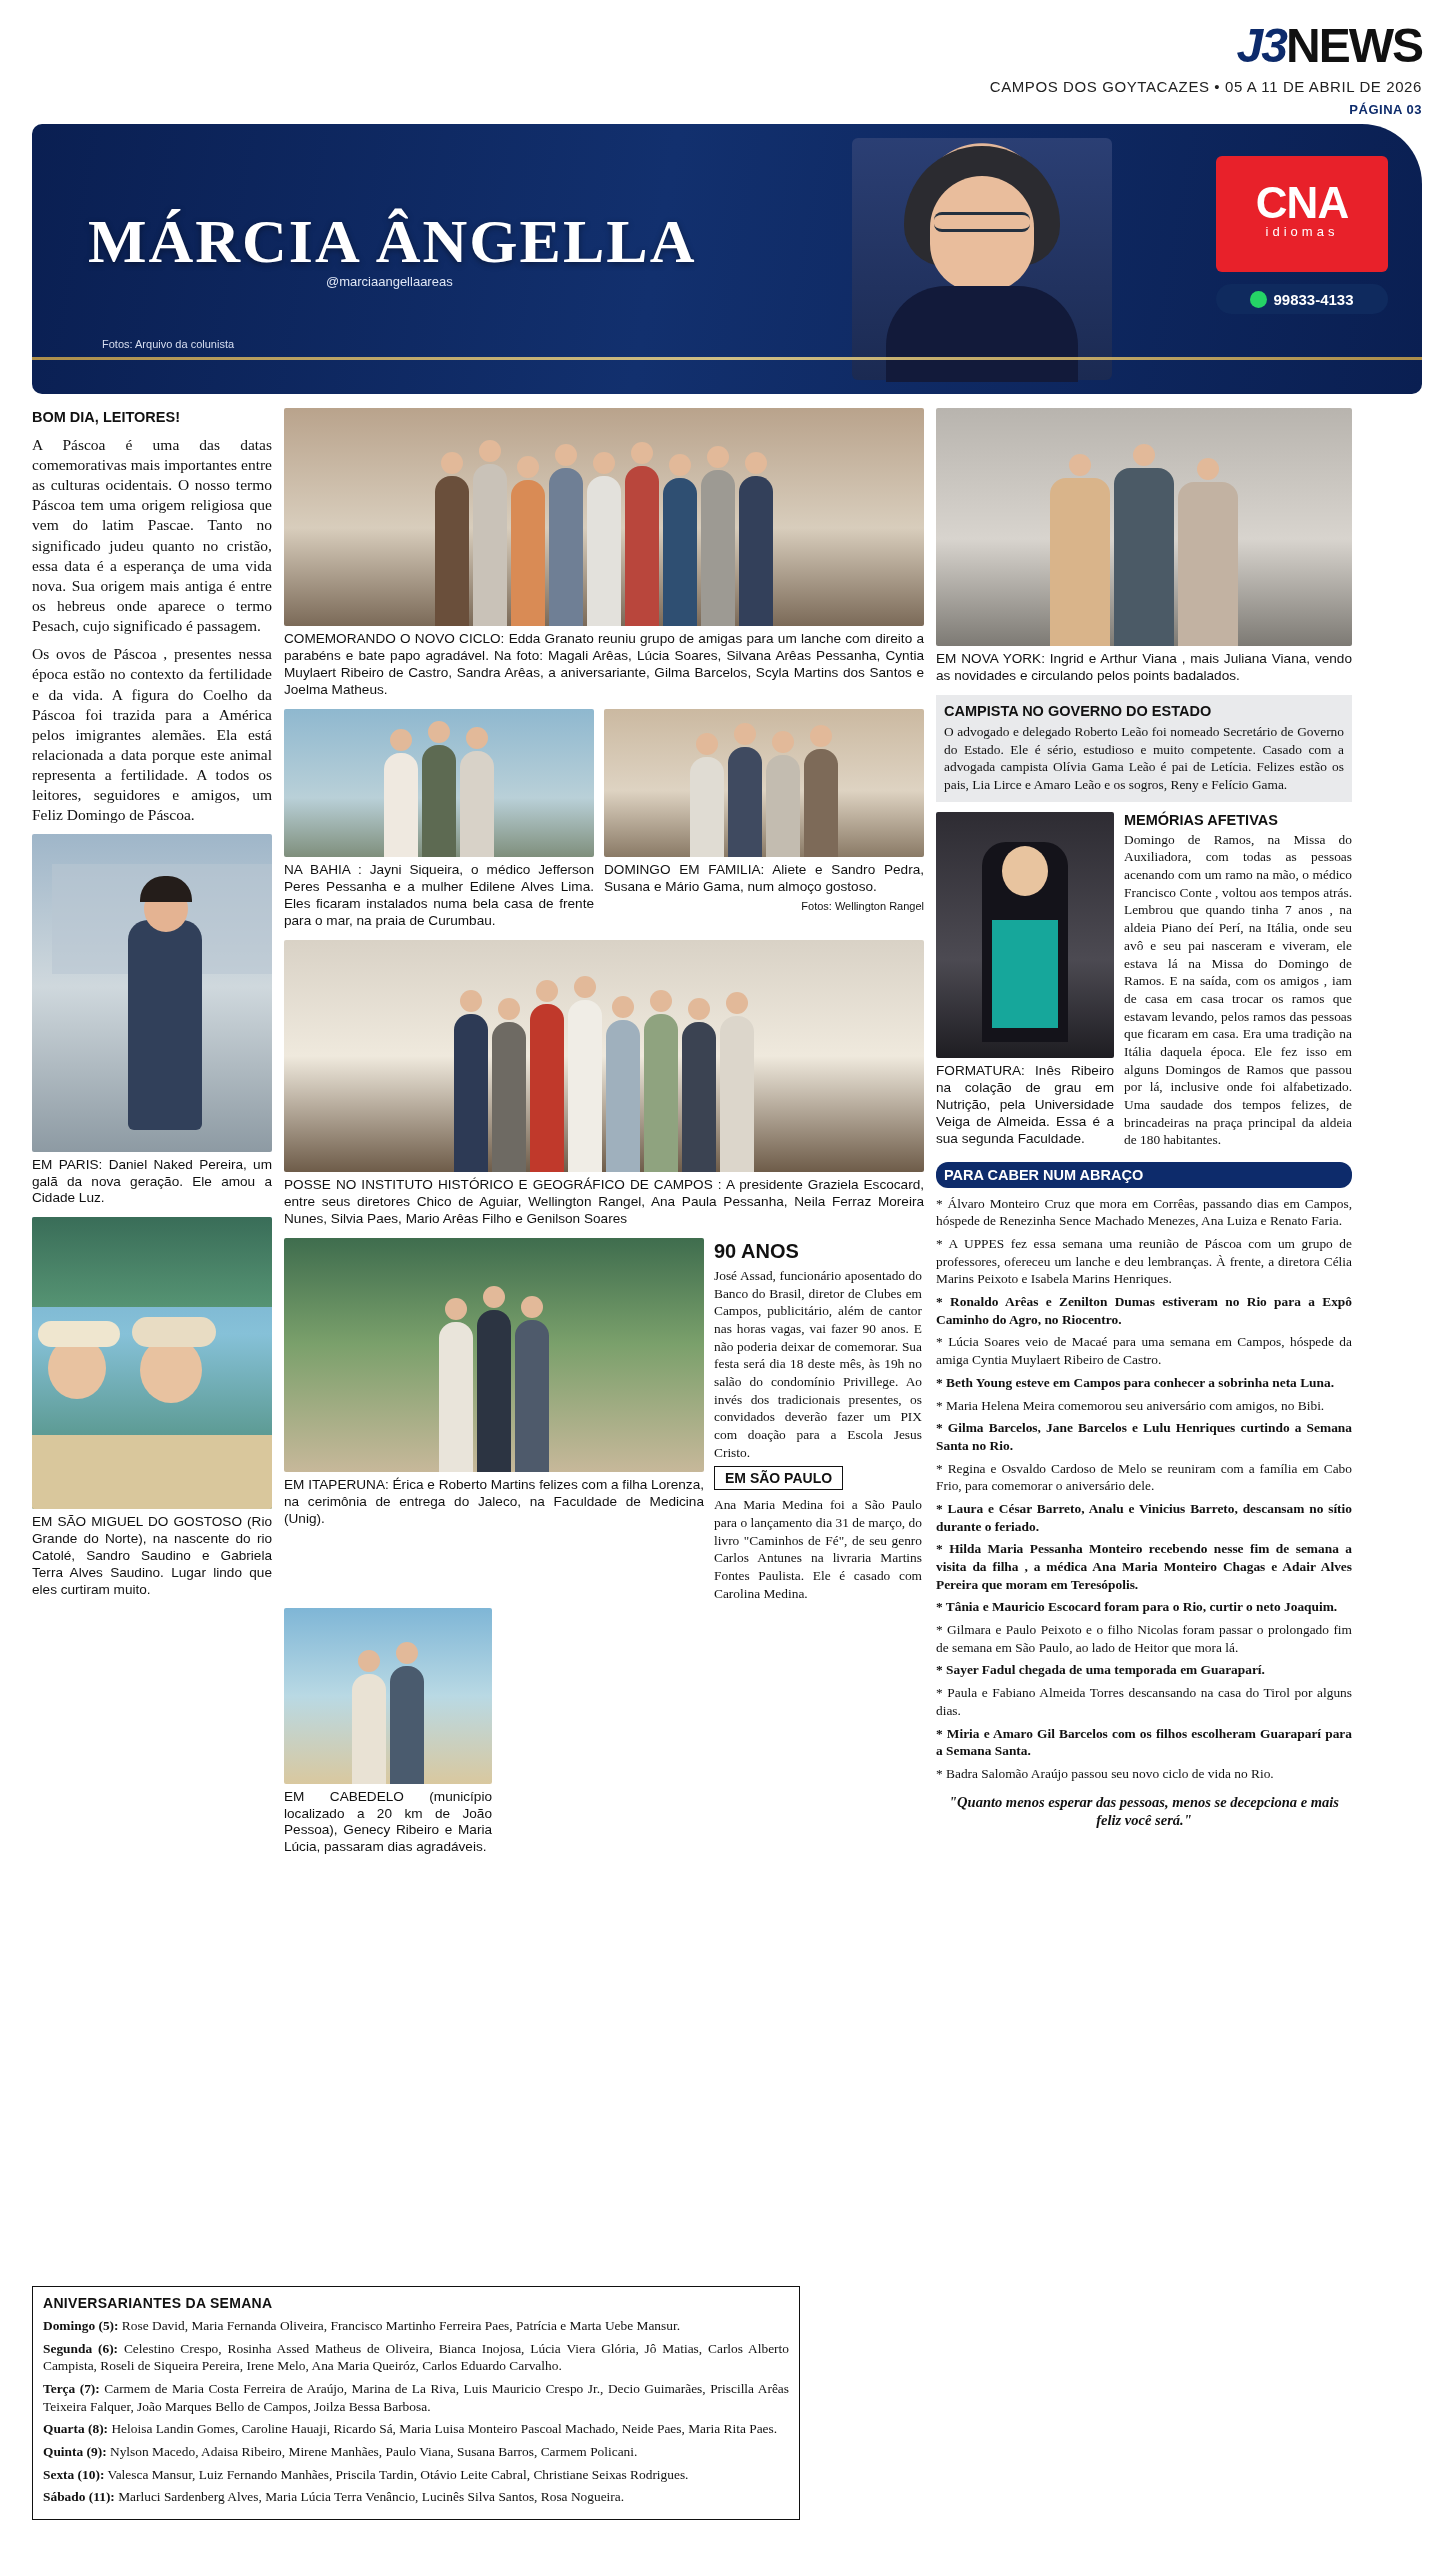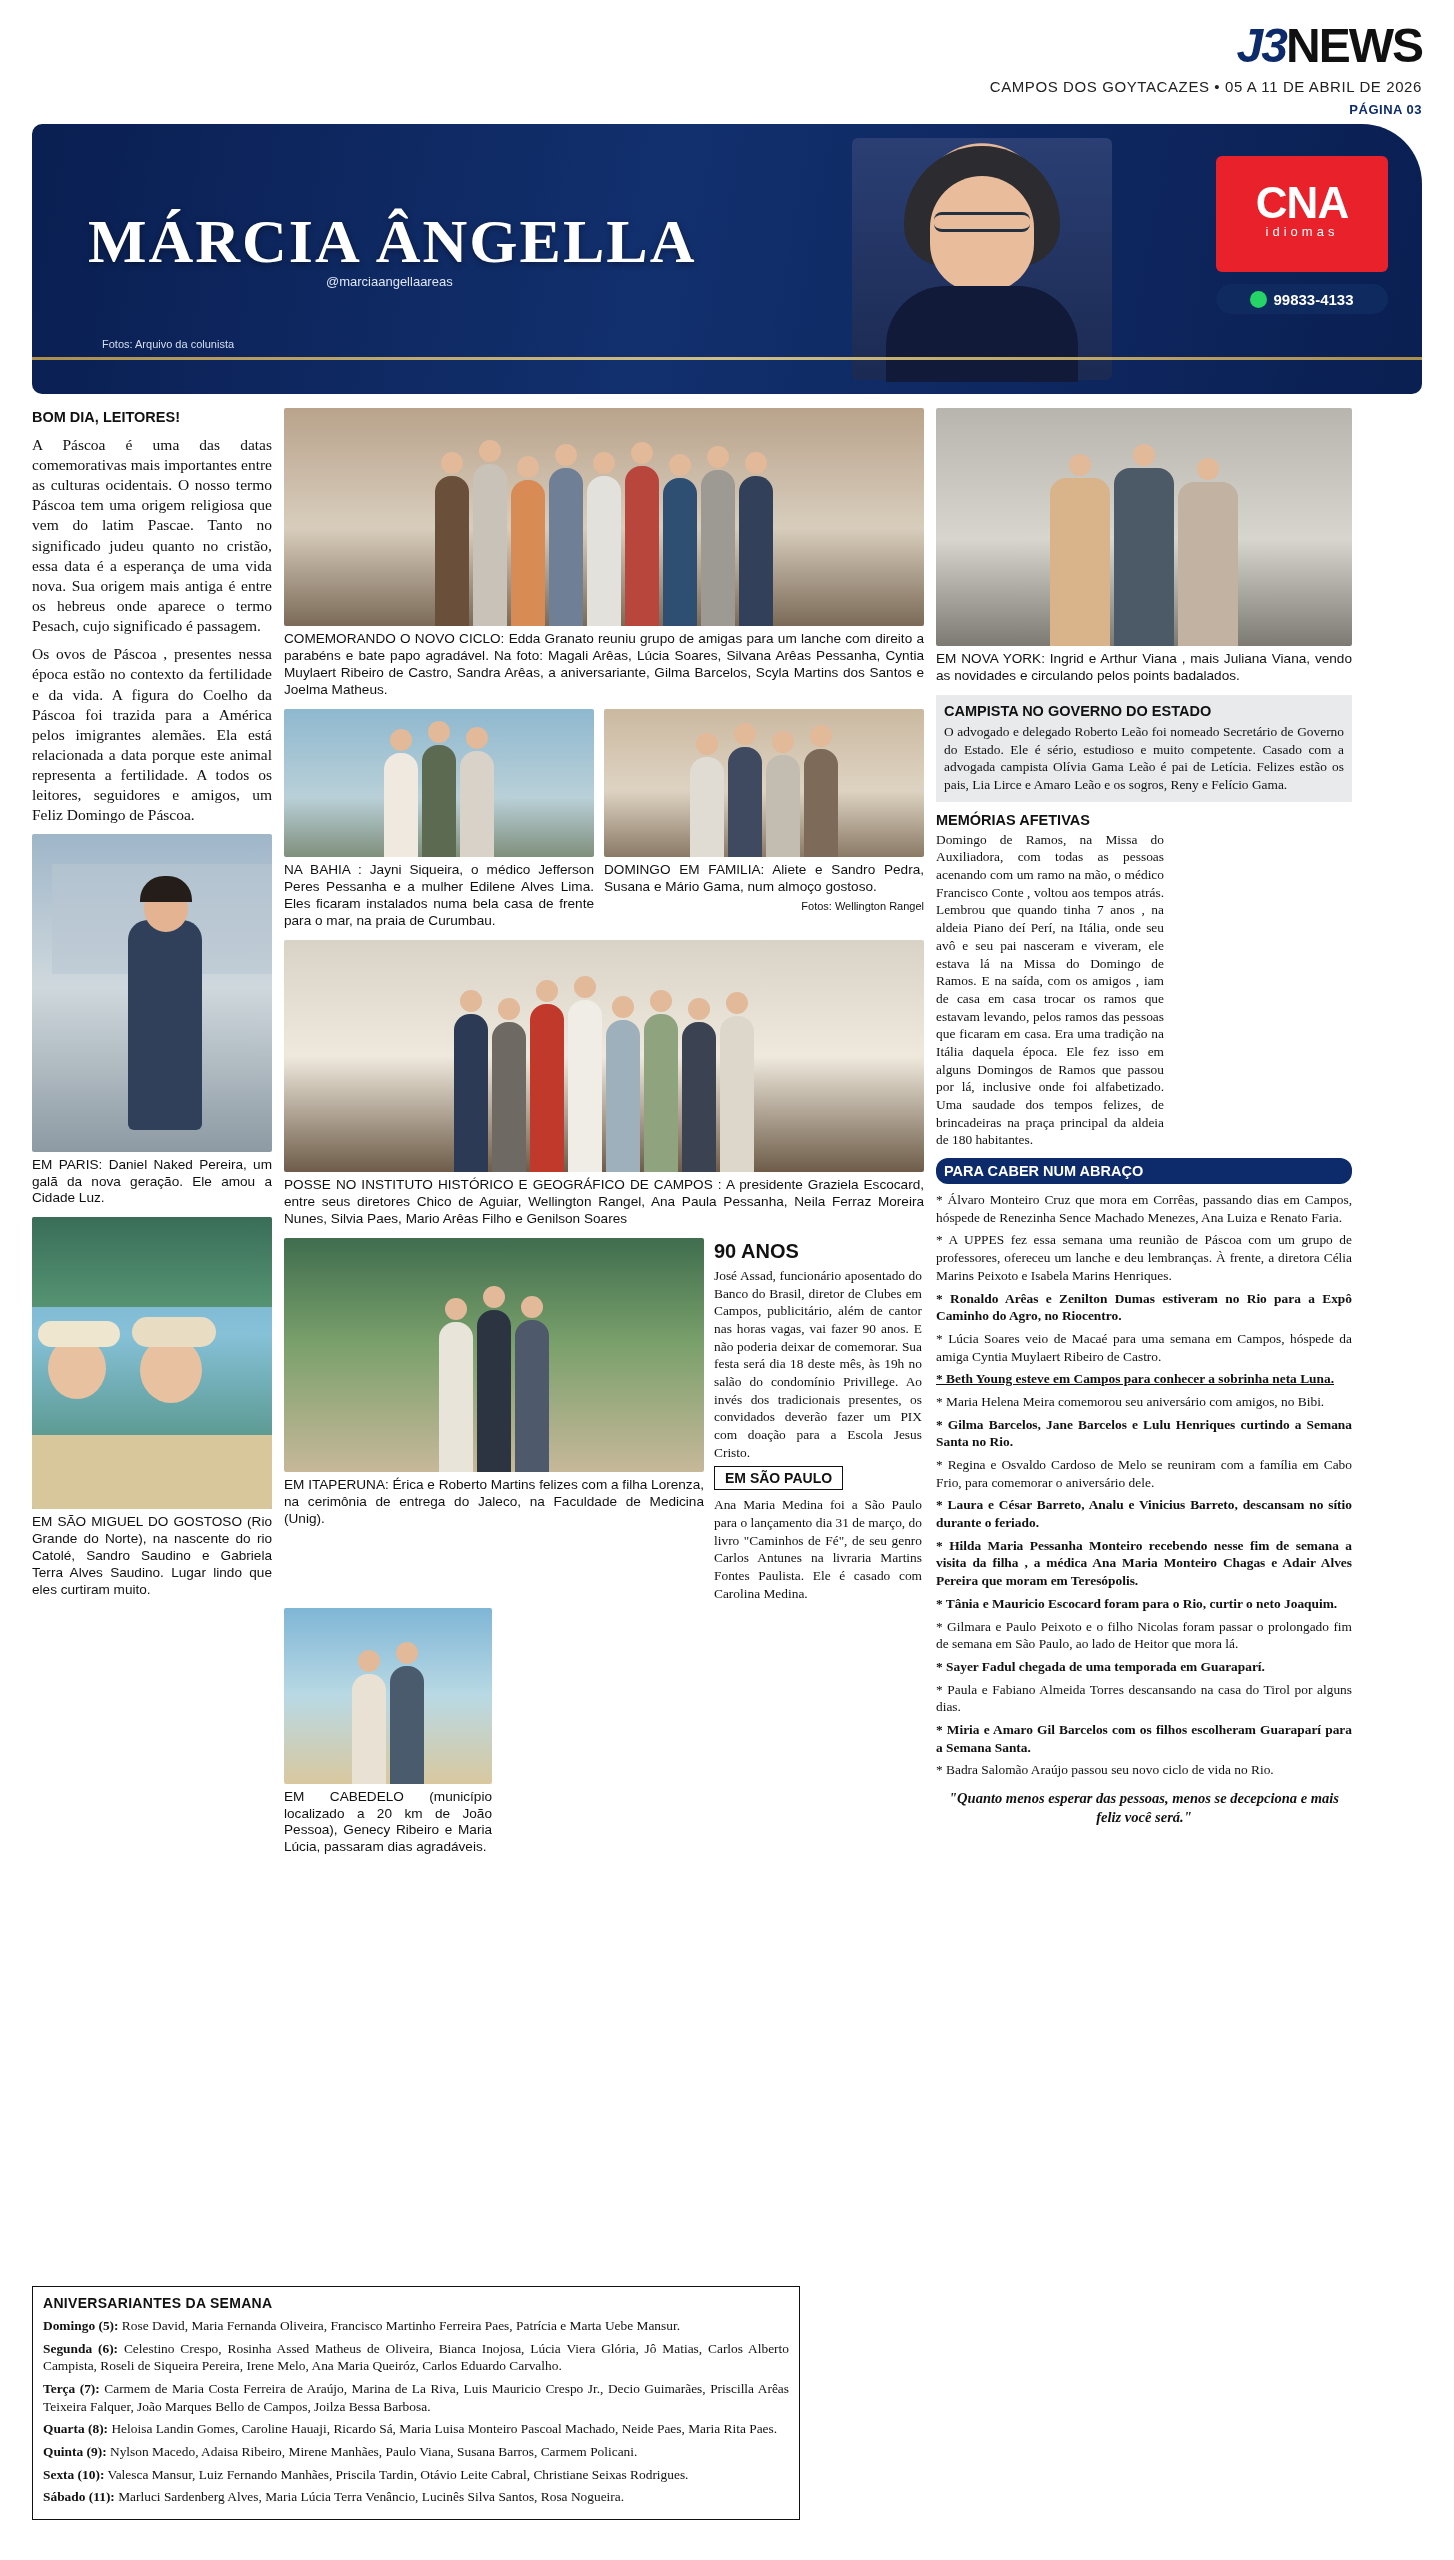--- a/index.html
+++ b/index.html
@@ -308,33 +308,41 @@
         </div>
       </div>
       <div class="cap">EM NOVA YORK: Ingrid e Arthur Viana , mais  Juliana Viana, vendo as novidades e circulando pelos points badalados.</div>
 
       <div class="shade">
         <div class="kicker" style="margin-bottom:4px;">CAMPISTA NO GOVERNO DO ESTADO</div>
         <div class="bd" style="margin:0;">O advogado e  delegado Roberto Leão foi nomeado Secretário de Governo do Estado. Ele é sério, estudioso e muito competente. Casado com a advogada campista Olívia Gama Leão é pai de Letícia. Felizes estão os pais, Lia Lirce e Amaro Leão e os sogros, Reny e Felício Gama.</div>
       </div>
 
       <div style="display:flex;gap:10px;margin-top:10px;">
+        <div style="width:178px;">
+          <div class="photo" style="height:246px;background:linear-gradient(180deg,#2e2c33 0%,#4c4a52 60%,#1e1d22 100%);">
+            <div style="position:absolute;left:46px;top:30px;width:86px;height:200px;background:#14131a;border-radius:24px 24px 0 0;"></div>
+            <div style="position:absolute;left:66px;top:34px;width:46px;height:50px;border-radius:50%;background:#e8c49f;"></div>
+            <div style="position:absolute;left:56px;top:108px;width:66px;height:108px;background:#16a79b;"></div>
+          </div>
+          <div class="cap">FORMATURA: Inês Ribeiro na colação de grau em Nutrição, pela Universidade Veiga de Almeida. Essa é a sua segunda Faculdade.</div>
+        </div>
         <div style="width:228px;">
           <div class="kicker" style="margin-bottom:3px;">MEMÓRIAS AFETIVAS</div>
           <div class="bd">Domingo de Ramos, na  Missa do Auxiliadora, com todas as pessoas acenando com um ramo na mão, o médico Francisco Conte , voltou aos tempos atrás. Lembrou que quando tinha 7 anos , na aldeia Piano deí Perí, na Itália, onde seu avô e seu pai  nasceram e viveram, ele estava lá na Missa do Domingo de Ramos. E na  saída, com os amigos , iam de casa em casa trocar os ramos que estavam levando, pelos ramos das pessoas que  ficaram em casa. Era uma tradição na Itália daquela época. Ele fez isso em alguns Domingos de Ramos que passou por lá, inclusive onde foi  alfabetizado. Uma saudade dos tempos felizes, de brincadeiras na praça principal da aldeia de 180 habitantes.</div>
         </div>
       </div>
 
       <div class="secthead">PARA CABER NUM ABRAÇO</div>
       <div>
         <div class="bd">* Álvaro Monteiro Cruz que mora em Corrêas, passando dias em Campos, hóspede de Renezinha Sence Machado Menezes, Ana Luiza e Renato Faria.</div>
         <div class="bd">* A UPPES fez essa  semana uma reunião de Páscoa com um grupo de professores, ofereceu um lanche e deu lembranças. À frente, a diretora Célia Marins Peixoto e Isabela Marins Henriques.</div>
         <div class="bd" style="font-weight:bold;">* Ronaldo Arêas e Zenilton Dumas estiveram no Rio para a Expô  Caminho do Agro, no Riocentro.</div>
         <div class="bd">* Lúcia Soares veio de Macaé para uma semana em Campos, hóspede da amiga Cyntia Muylaert Ribeiro de Castro.</div>
-        <div class="bd" style="font-weight:bold;text-decoration:underline;">* Beth Young esteve em  Campos para conhecer a sobrinha neta Luna.</div>
+        <div class="bd" style="font-weight:bold;">* Beth Young esteve em  Campos para conhecer a sobrinha neta Luna.</div>
         <div class="bd">* Maria Helena  Meira comemorou seu aniversário  com amigos, no Bibi.</div>
         <div class="bd" style="font-weight:bold;">* Gilma Barcelos, Jane Barcelos e Lulu Henriques curtindo a Semana  Santa no Rio.</div>
         <div class="bd">* Regina e Osvaldo Cardoso de Melo se reuniram com a família em Cabo Frio, para comemorar o aniversário dele.</div>
         <div class="bd" style="font-weight:bold;">* Laura e César  Barreto, Analu e Vinicius Barreto, descansam no sítio durante o feriado.</div>
         <div class="bd" style="font-weight:bold;">* Hilda Maria Pessanha Monteiro recebendo nesse fim de semana a visita da filha , a médica Ana Maria Monteiro Chagas e Adair Alves Pereira que moram em Teresópolis.</div>
         <div class="bd" style="font-weight:bold;">* Tânia  e Mauricio Escocard foram para o Rio, curtir o neto Joaquim.</div>
         <div class="bd">* Gilmara e Paulo Peixoto e o filho Nicolas foram passar o prolongado fim de semana  em São Paulo, ao lado de Heitor que mora lá.</div>
         <div class="bd" style="font-weight:bold;">* Sayer Fadul chegada de uma  temporada em Guaraparí.</div>
         <div class="bd">* Paula e Fabiano Almeida Torres descansando na casa do Tirol por alguns  dias.</div>
         <div class="bd" style="font-weight:bold;">* Miria e Amaro Gil Barcelos com os filhos escolheram Guaraparí para a Semana Santa.</div>

